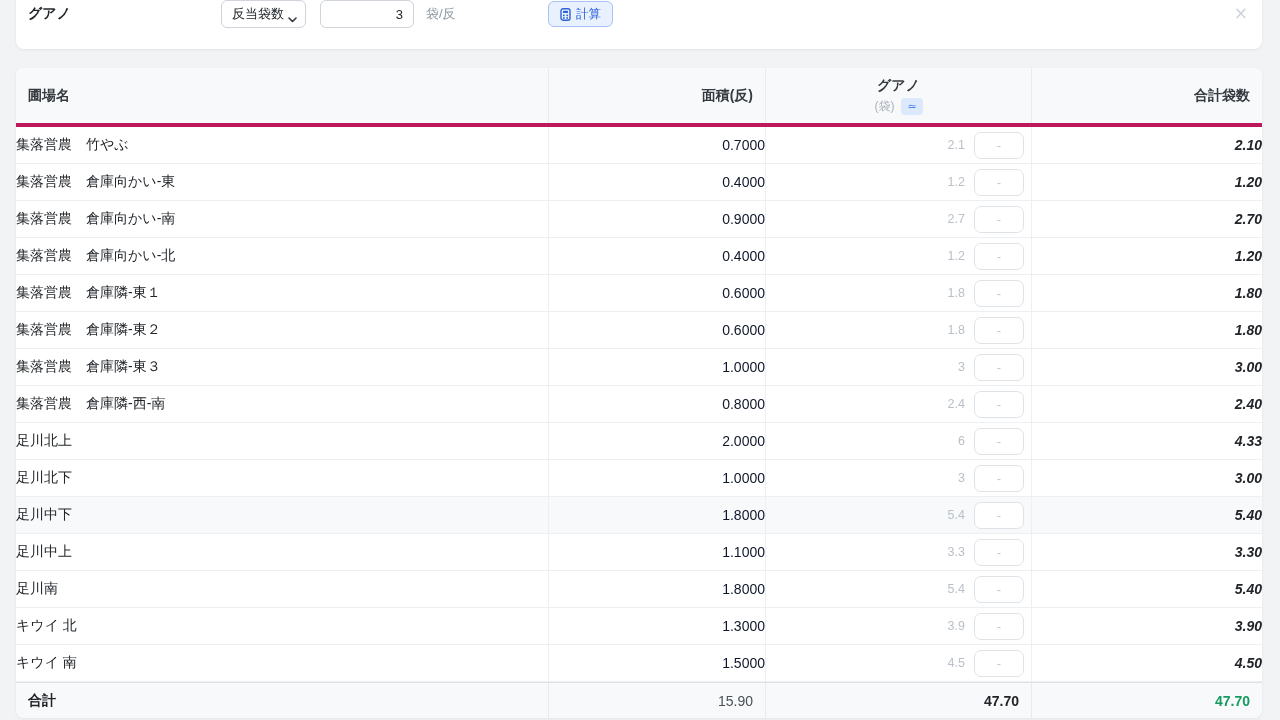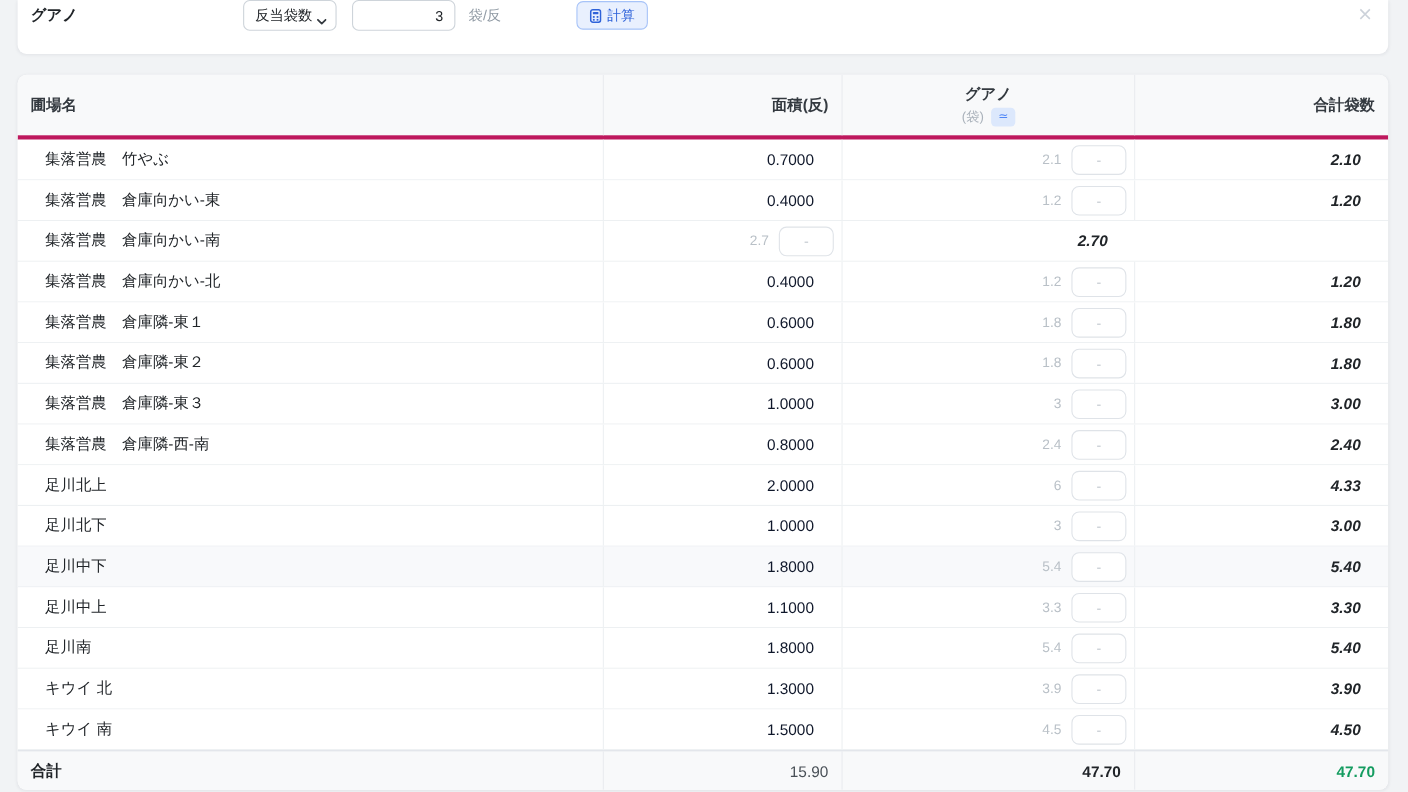--- a/index.html
+++ b/index.html
@@ -27,21 +27,21 @@
     padding:0 8px 0 10px; font-size:13px; color:#212529; cursor:pointer;
   }
   .chev { width:9px; height:6px; display:inline-block; }
   .rate-input {
     margin-left:14px; width:94px; height:28px; border:1px solid #ced4da; border-radius:6px;
     text-align:right; padding:0 10px; font-size:13px; color:#212529;
     font-family:"Liberation Sans","DejaVu Sans",sans-serif; outline:none;
   }
   .rate-unit { margin-left:12px; font-size:13px; color:#909aa4; width:66px; }
   .calc-btn {
-    margin-left:32px; height:26px; padding:0 11px; border:1px solid #a7c3f8; border-radius:6px;
+    margin-left:56px; height:26px; padding:0 11px; border:1px solid #a7c3f8; border-radius:6px;
     background:#e9f0fe; color:#2e62d9; font-size:12.5px; display:flex; align-items:center; gap:5px;
     cursor:pointer; font-family:"Liberation Sans","DejaVu Sans",sans-serif;
   }
   .close-x {
     position:absolute; right:14px; top:5px; font-size:17px; line-height:17px;
     color:#ccd2da; cursor:pointer; background:none; border:none;
     font-family:"DejaVu Sans",sans-serif;
   }
 
   
@@ -66,21 +66,21 @@
   .sub-unit { font-size:12px; color:#aab2bb; }
   .approx-badge {
     background:#dce8fc; color:#4f86f7; font-size:11px; line-height:1;
     border-radius:4px; padding:3px 6px; display:inline-block; cursor:pointer;
   }
 
   .tr { height:37px; border-bottom:1px solid #edf0f2; background:#fff; }
   .tr.hl { background:#f8f9fb; }
   .td {
     display:flex; align-items:center; font-size:14px; color:#212529;
-    padding:0 25px; border-right:1px solid #edf0f2; overflow:hidden; white-space:nowrap;
+    padding:0 0; border-right:1px solid #edf0f2; overflow:hidden; white-space:nowrap;
   }
   .td:last-child { border-right:none;font-style:italic; }
   .td.right { justify-content:flex-end; }
   .td.area { color:#0f172a; }
   .td.guano { justify-content:flex-end; padding-right:7px; gap:9px; }
   .calc-val { font-size:12.5px; color:#b9c0c7; }
   .bag-input {
     width:50px; height:27px; border:1px solid #dfe3e8; border-radius:7px; background:#fff;
     text-align:center; font-size:13px; color:#495057; outline:none;
     font-family:"Liberation Sans","DejaVu Sans",sans-serif;
@@ -183,20 +183,23 @@
     </div>
     <div class="td right total">
       <span>1.20</span>
     </div>
   </div>
 
   <div class="tr">
     <div class="td">
       <span>集落営農　倉庫向かい-南</span>
     </div>
+    <div class="td right area">
+      <span>0.9000</span>
+    </div>
     <div class="td guano">
       <span class="calc-val">2.7</span>
       <input class="bag-input" type="text" placeholder="-" style="">
     </div>
     <div class="td right total">
       <span>2.70</span>
     </div>
   </div>
 
   <div class="tr">

